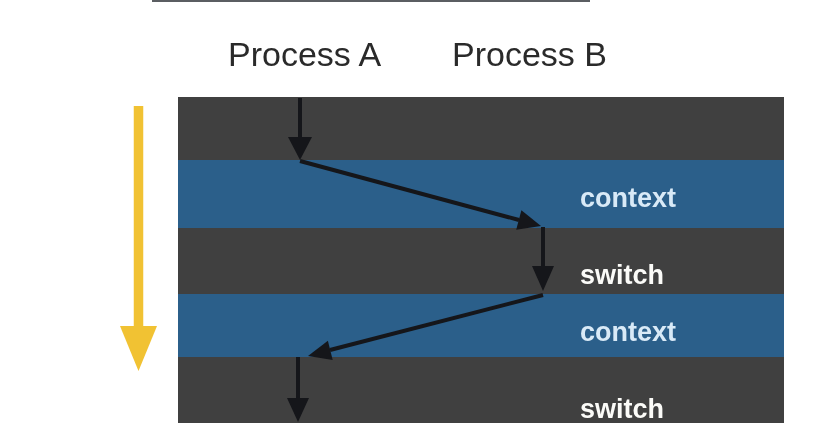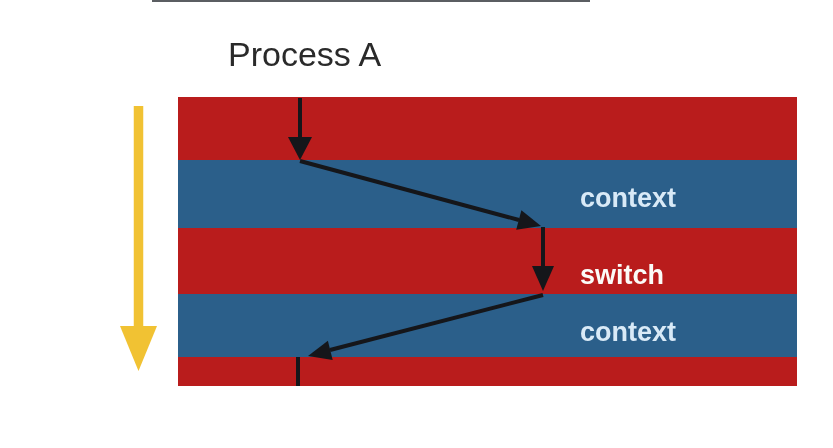--- a/index.html
+++ b/index.html
@@ -4,21 +4,21 @@
 <style>
   html, body {
     margin: 0;
     padding: 0;
     background: #ffffff;
     font-family: "Liberation Sans", sans-serif;
   }
   .stage {
     position: relative;
     width: 833px;
-    height: 386px;
+    height: 448px;
     background: #ffffff;
     overflow: hidden;
   }
   
   .top-artifact {
     position: absolute;
     left: 152px;
     top: 0;
     width: 438px;
     height: 2px;
@@ -35,22 +35,21 @@
   .process-a-label { left: 228px; top: 37px; }
   .process-b-label { left: 452px; top: 37px; }
   .time-label      { left: 32px;  top: 209px; }
 
   .panel {
     position: absolute;
     left: 178px;
     top: 97px;
     width: 606px;
     height: 326px;
-    background: #b91c1c;
-    padding-left: 13px;
+    background: #404040;
   }
   .band {
     position: absolute;
     left: 0;
     width: 100%;
     background: #2b5f8a;
   }
   .band1 { top: 63px;  height: 68px; }
   .band2 { top: 197px; height: 63px; }
 
@@ -79,20 +78,21 @@
 </style>
 </head>
 <body>
 
 <div class="stage">
 
   <div class="top-artifact"></div>
 
   <div class="hdr-label process-a-label">Process A</div>
 
+  <div class="hdr-label process-b-label">Process B</div>
 
 
   <div class="panel">
     <div class="band band1"></div>
     <div class="band band2"></div>
 
     <div class="cs-label cs1">
       <div class="cs-line1">context</div>
       <div class="cs-line2">switch</div>
     </div>

